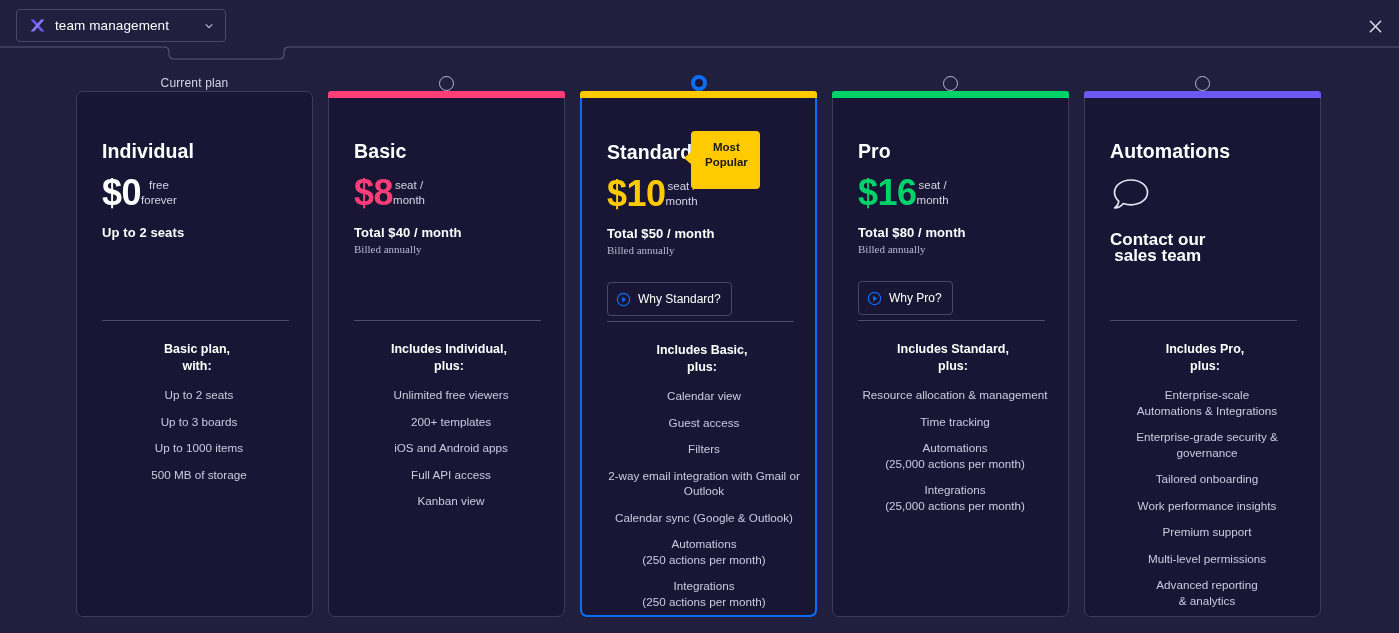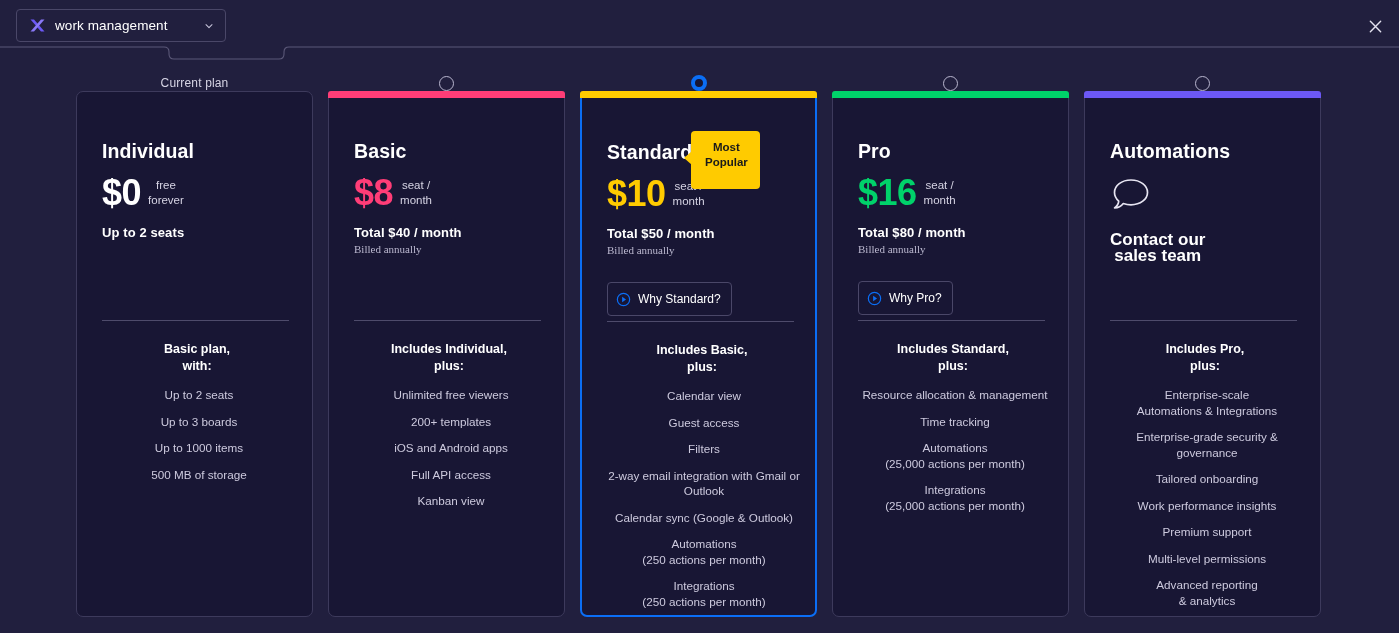--- a/index.html
+++ b/index.html
@@ -112,21 +112,21 @@
   }
 
   .price-row {
     position: absolute; left: 25px; top: 82px;
     display: flex; align-items: flex-start;
   }
   .price-amt {
     font-size: 36px; font-weight: bold; line-height: 38px; letter-spacing: -.5px;
   }
   .price-unit {
-    margin-left: 7px; margin-top: 4px;
+    margin-top: 4px;
     font-size: 11.5px; line-height: 15px; color: #d6d4e4; white-space: pre-line;
   }
 
   .total-line {
     position: absolute; left: 25px; top: 133px;
     font-size: 13px; font-weight: bold; color: #ffffff; letter-spacing: .1px;
   }
   .billed-line {
     position: absolute; left: 25px; top: 151px;
     font-size: 11px; color: #bcb9d0; font-family: Liberation Serif, serif;
@@ -172,21 +172,21 @@
 </head>
 <body>
 
 <div class="topbar">
 
   <div class="product-select">
     <svg class="logo-mark" viewBox="0 0 34 30">
       <path d="M3 3 L10 3 L31 27 L24 27 Z" fill="#6c58f5"></path>
       <path d="M24 3 L31 3 L10 27 L3 27 Z" fill="#8a79f7"></path>
     </svg>
-    <span class="product-label">work management</span>
+    <span class="product-label">team management</span>
     <svg class="chev" viewBox="0 0 16 16">
       <path d="M4 6.3 L8 10.2 L12 6.3" stroke="#c9c6dd" stroke-width="1.4" fill="none" stroke-linecap="round" stroke-linejoin="round"></path>
     </svg>
   </div>
 
   <div class="close-btn">
     <svg width="15" height="15" viewBox="0 0 16 16">
       <path d="M2.5 2.5 L13.5 13.5 M13.5 2.5 L2.5 13.5" stroke="#e3e1ef" stroke-width="1.5" stroke-linecap="round"></path>
     </svg>
   </div>

